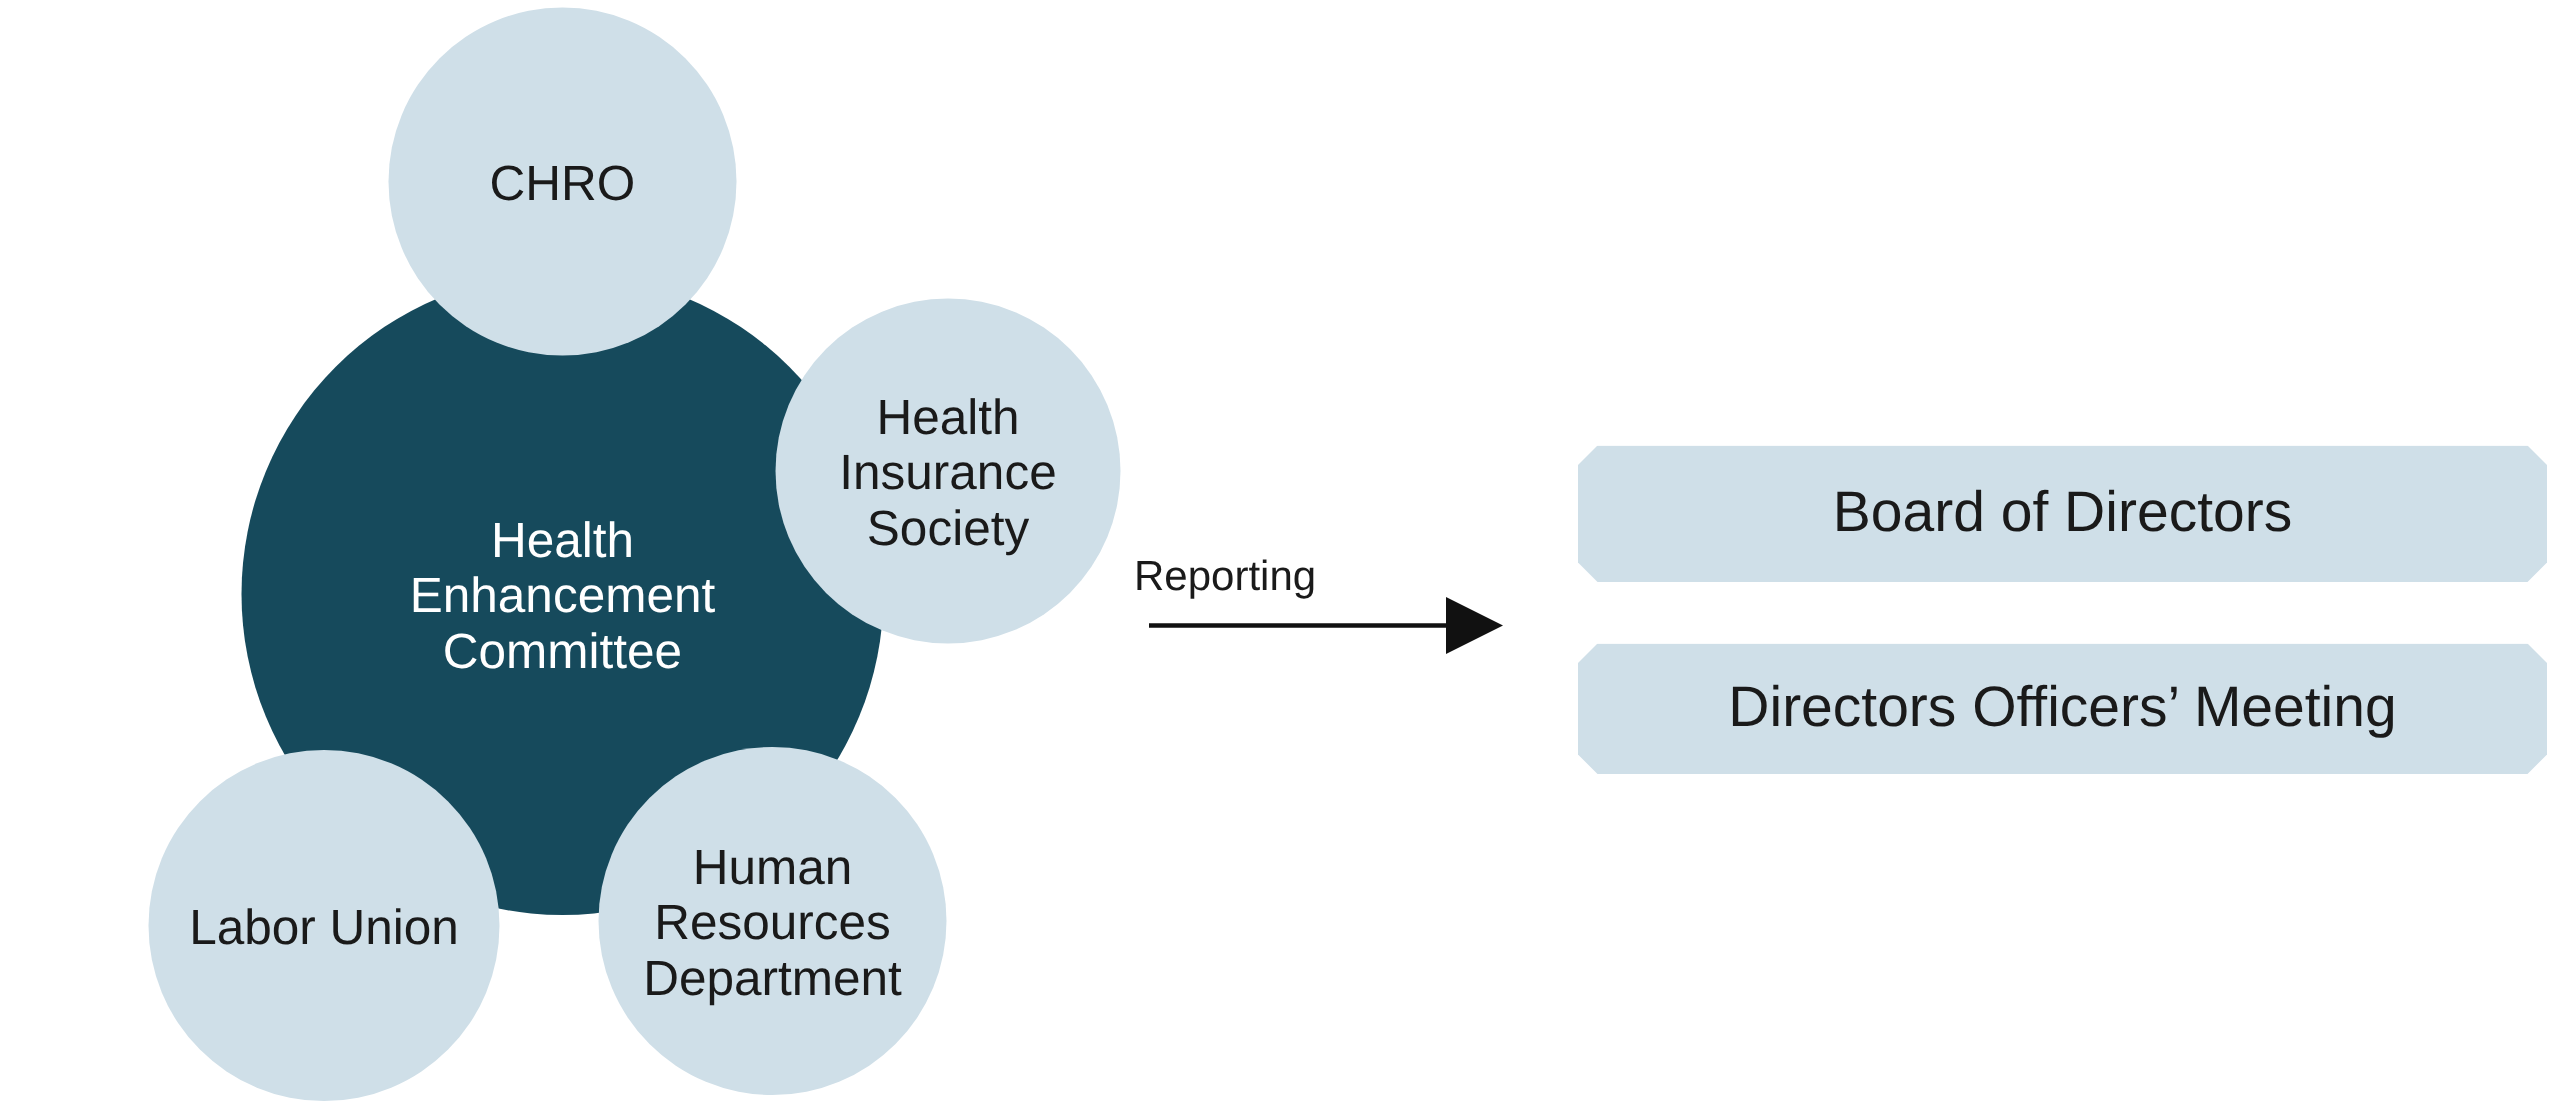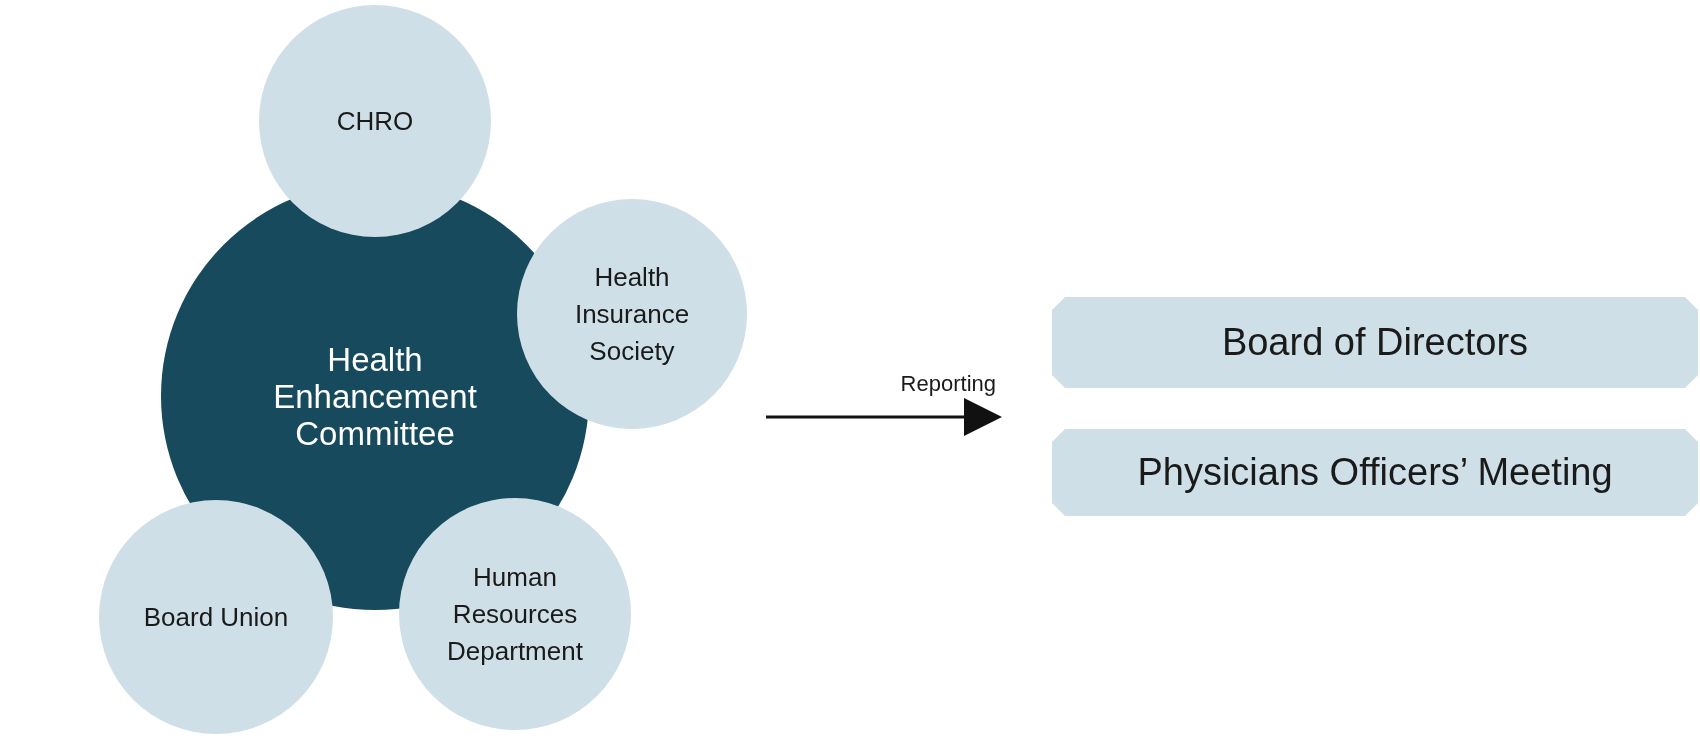--- a/index.html
+++ b/index.html
@@ -38,36 +38,36 @@
     display: flex; align-items: center; justify-content: center;
     text-align: center;
     color: var(--center-text);
     font-size: 33px; line-height: 37px;
     white-space: pre-line;
     pointer-events: none;
   }
   .member {
     background: var(--light);
     z-index: 2;
-    font-size: 26px; line-height: 37px;
+    font-size: 33px; line-height: 37px;
     white-space: pre-line;
     color: var(--text);
   }
   
   .m-chro { left: 259px; top: 5px;   width: 232px; height: 232px; }
   .m-ip   { left: 1px;   top: 198px; width: 222px; height: 222px; }
   .m-his  { left: 517px; top: 199px; width: 230px; height: 230px; }
   .m-lu   { left: 99px;  top: 500px; width: 234px; height: 234px; }
   .m-hr   { left: 399px; top: 498px; width: 232px; height: 232px; }
 
   .reporting-label {
     position: absolute;
     left: 756px; top: 364px; width: 240px; height: 40px;
-    text-align: right;
-    font-size: 22px; line-height: 40px;
+    text-align: left;
+    font-size: 28px; line-height: 40px;
     color: var(--text);
     z-index: 4;
   }
   .arrow-svg {
     position: absolute;
     left: 766px; top: 397px;
     z-index: 4;
   }
   .target-box {
     position: absolute;
@@ -103,37 +103,37 @@
   </div>
 
 
   <div class="circle member m-his">
     <span>Health
 Insurance
 Society</span>
   </div>
 
   <div class="circle member m-lu">
-    <span>Board Union</span>
+    <span>Labor Union</span>
   </div>
 
   <div class="circle member m-hr">
     <span>Human
 Resources
 Department</span>
   </div>
 
   <div class="reporting-label">Reporting</div>
 
   <svg class="arrow-svg" width="236" height="40" viewBox="0 0 236 40" aria-hidden="true">
     <line x1="0" y1="20" x2="204" y2="20" stroke="#111111" stroke-width="3"></line>
     <polygon points="198,1 236,20 198,39" fill="#111111"></polygon>
   </svg>
 
   <div class="target-box box-1">
     <span>Board of Directors</span>
   </div>
 
   <div class="target-box box-2">
-    <span>Physicians Officers’ Meeting</span>
+    <span>Directors Officers’ Meeting</span>
   </div>
 
 </div>
 
 </body></html>

